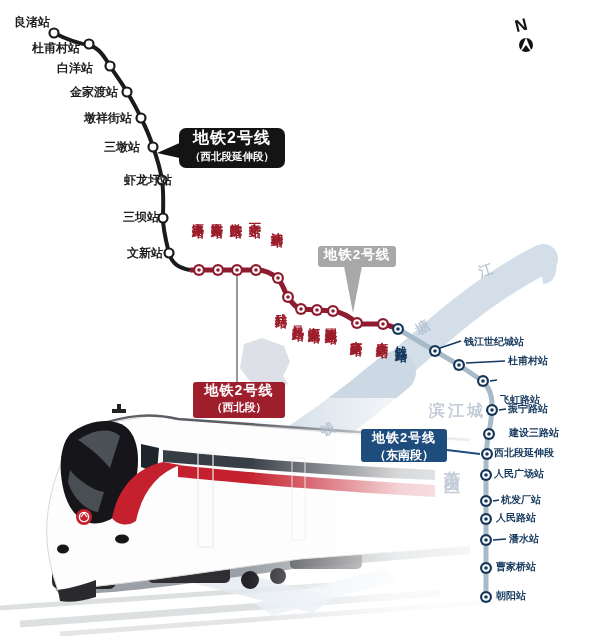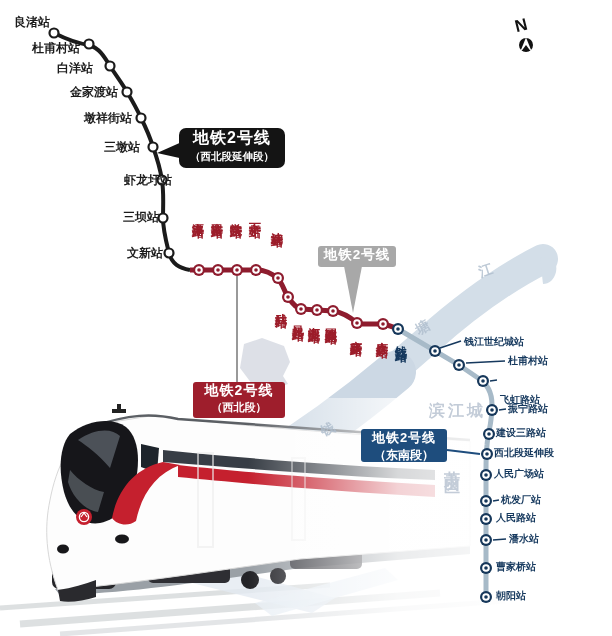--- a/index.html
+++ b/index.html
@@ -261,21 +261,21 @@
 <div class="lbl v red" style="left:325px;top:318px;">建国北路站</div>
 <div class="lbl v red" style="left:350px;top:331px;">庆菱路站</div>
 <div class="lbl v red" style="left:376px;top:332px;">庆春广场站</div>
 
 <div class="lbl v navy" style="left:395px;top:337px;">钱江路站</div>
 
 <div class="lbl navy blue-lbl" style="left:464px;top:337px;">钱江世纪城站</div>
 <div class="lbl navy blue-lbl" style="left:508px;top:356px;">杜甫村站</div>
 <div class="lbl navy blue-lbl" style="left:500px;top:375px;margin-top:20px;">飞虹路站</div>
 <div class="lbl navy blue-lbl" style="left:508px;top:404px;">振宁路站</div>
-<div class="lbl navy blue-lbl" style="left:496px;top:428px;">建设三路站</div>
+<div class="lbl navy blue-lbl" style="left:509px;top:428px;">建设三路站</div>
 <div class="lbl navy blue-lbl" style="left:494px;top:448px;">西北段延伸段</div>
 <div class="lbl navy blue-lbl" style="left:494px;top:469px;">人民广场站</div>
 <div class="lbl navy blue-lbl" style="left:501px;top:495px;">杭发厂站</div>
 <div class="lbl navy blue-lbl" style="left:496px;top:513px;">人民路站</div>
 <div class="lbl navy blue-lbl" style="left:509px;top:534px;">潘水站</div>
 <div class="lbl navy blue-lbl" style="left:496px;top:562px;">曹家桥站</div>
 <div class="lbl navy blue-lbl" style="left:496px;top:591px;">朝阳站</div>
 
 <div class="callout" id="co-ext">
   <div class="t1">地铁2号线</div>

